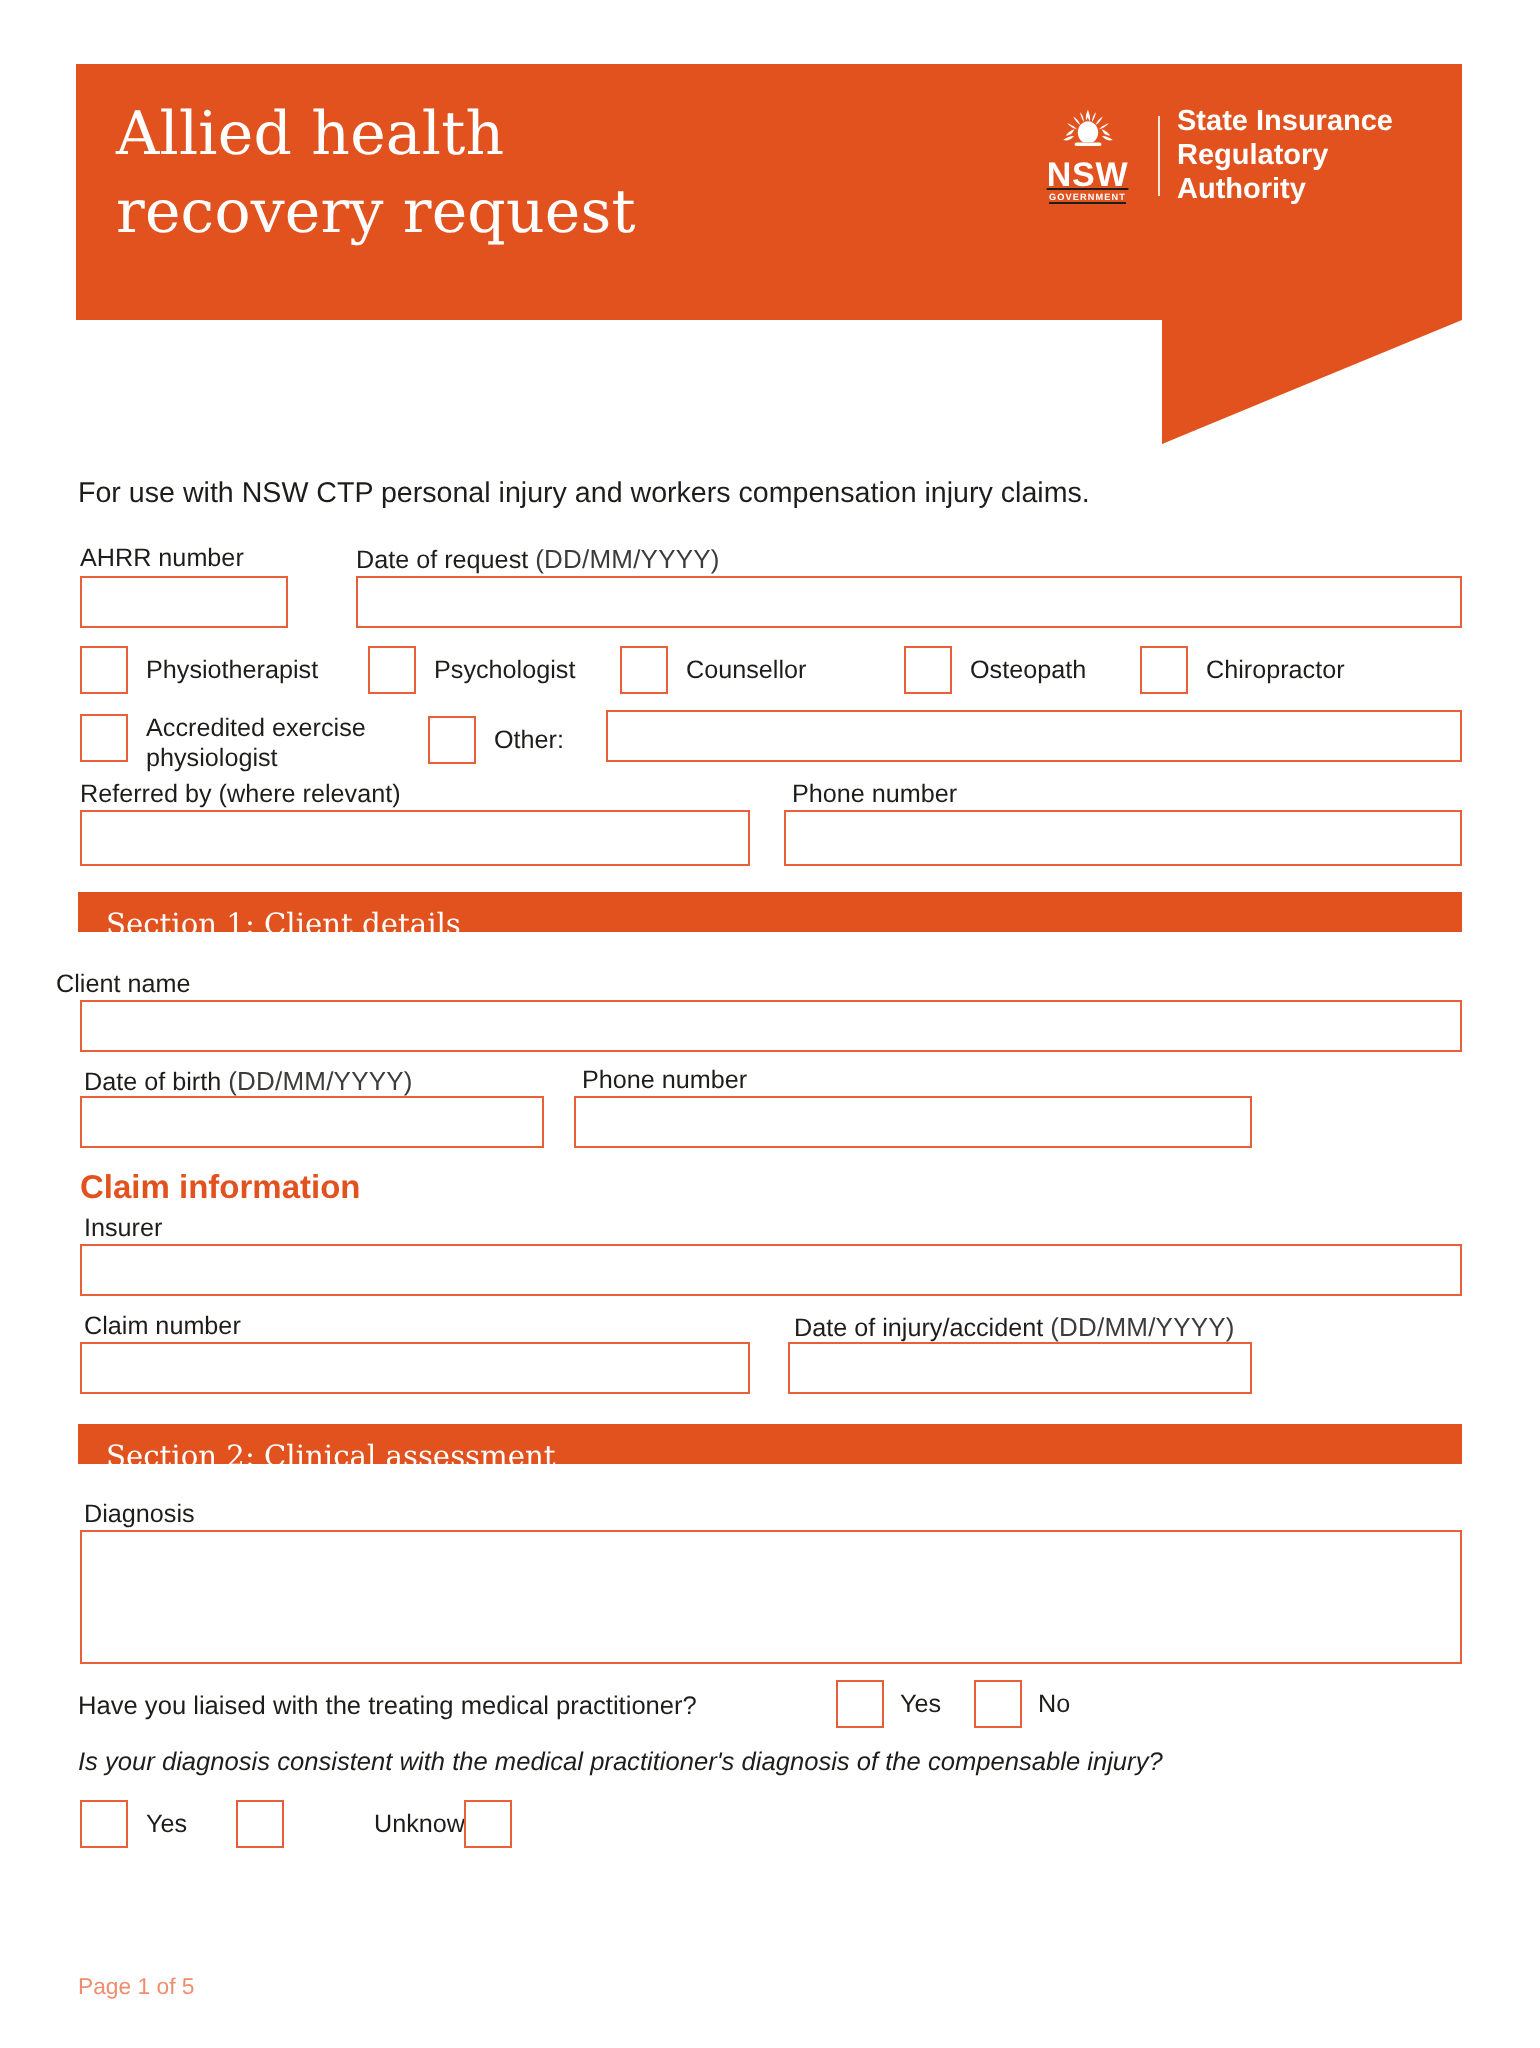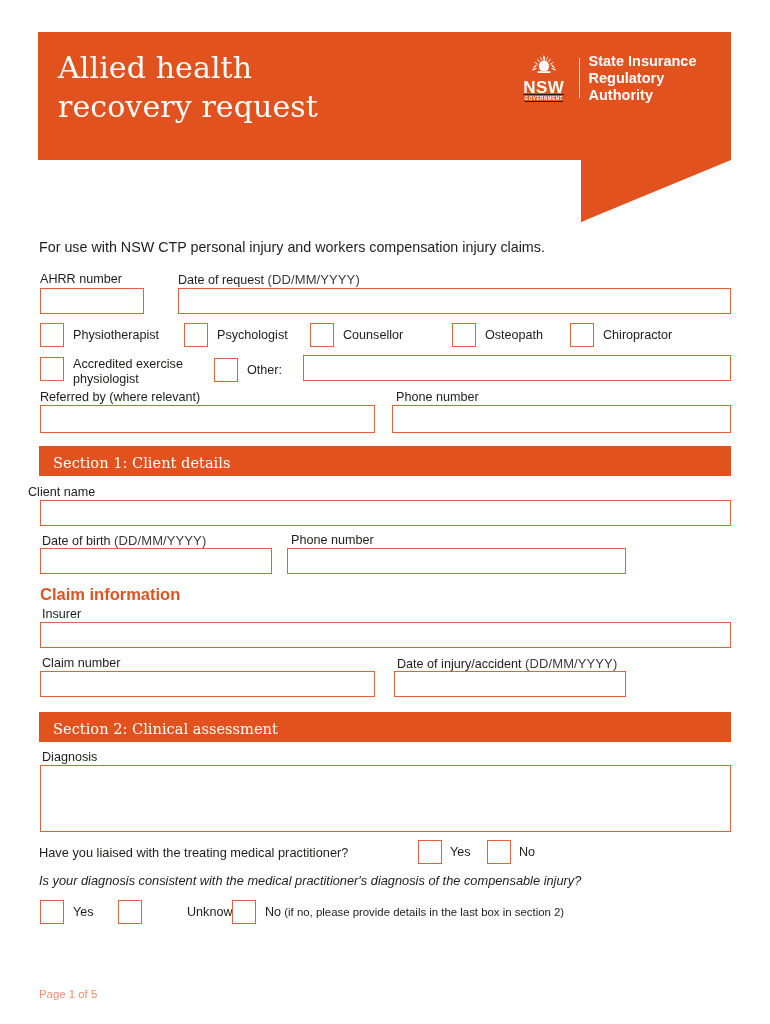--- a/index.html
+++ b/index.html
@@ -159,21 +159,21 @@
     white-space: nowrap;
   }
   .cbx-lbl.two-line { white-space: pre-line; line-height: 14.5px; }
   .cbx-lbl .sub { font-size: 11.4px; }
 
   
   .sec-bar {
     position: absolute;
     left: 39px;
     width: 692px;
-    height: 30px;
+    height: 20px;
     background: #e2521f;
     box-sizing: border-box;
   }
   .sec-bar span {
     position: absolute;
     left: 14px;
     top: 7px;
     font-family: "DejaVu Serif", "Liberation Serif", serif;
     font-size: 14.6px;
     line-height: 19px;
@@ -338,18 +338,17 @@
 
   <div class="question" style="left:39px; top:873px;font-style:italic;">Is your diagnosis consistent with the medical practitioner's diagnosis of the compensable injury?</div>
 
   <div class="cbx" style="left:40px;  top:900px;"></div>
   <div class="cbx-lbl" style="left:73px;  top:905px;">Yes</div>
 
   <div class="cbx" style="left:118px; top:900px;"></div>
   <div class="cbx-lbl" style="left:151px; top:905px;margin-left:36px;">Unknown</div>
 
   <div class="cbx" style="left:232px; top:900px;"></div>
-  <div class="cbx-lbl" style="left:265px; top:905px;"><span>No</span><span class="sub"> (if no, please provide details in the last box in section 2)</span></div>
 
 
   <div class="footer" style="left:39px; top:987px;">Page 1 of 5</div>
 
 </div>
 
 </body></html>

